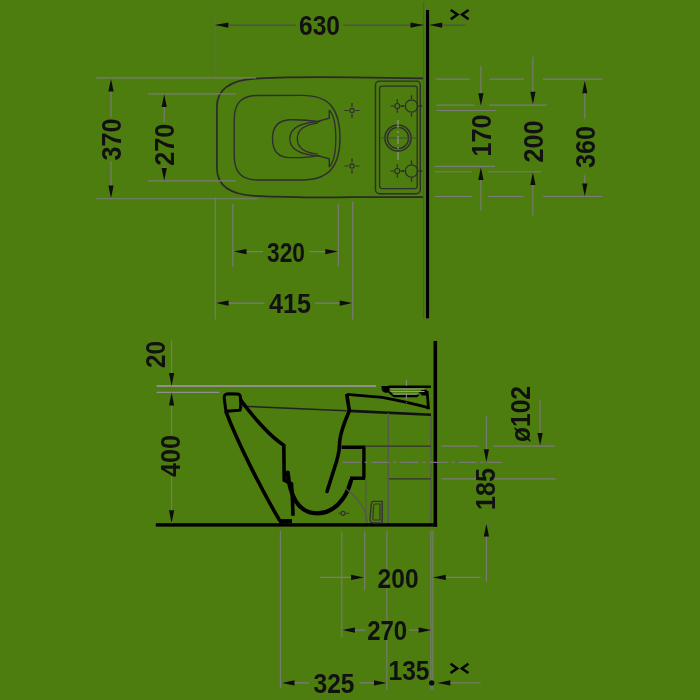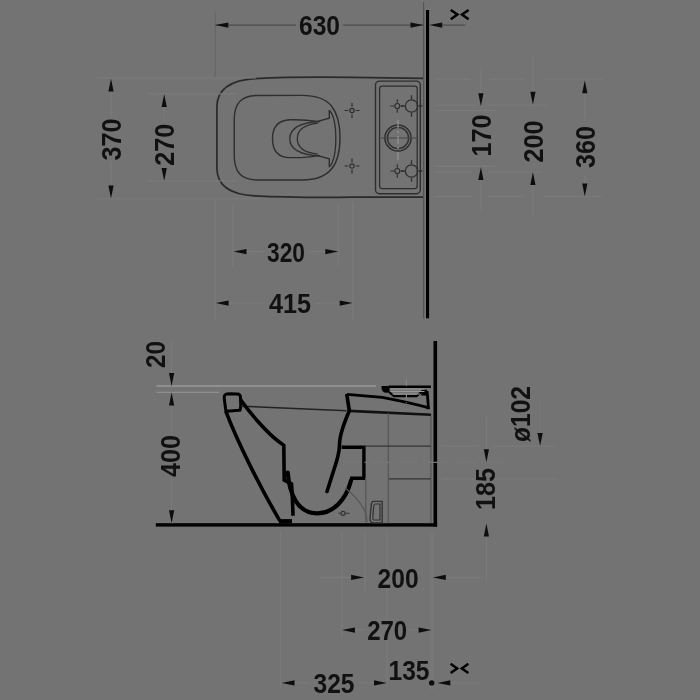--- a/index.html
+++ b/index.html
@@ -1,16 +1,16 @@
 <!DOCTYPE html>
 <html><head>
 <meta charset="utf-8">
 <style>
   html,body{margin:0;padding:0;background:#ffffff;}
-  #page{width:700px;height:700px;position:relative;background:#737373;overflow:hidden;}
+  #page{width:700px;height:700px;position:relative;background:#4d7c0f;overflow:hidden;}
   svg{position:absolute;left:0;top:0;}
   text{font-family:"Liberation Sans",sans-serif;font-weight:bold;fill:#111;}
 </style>
 </head>
 <body>
 <div id="page">
 <svg width="700" height="700" viewBox="0 0 700 700">
 
 <path d="M 423.8,78.3 L 352,77.4 C 318,76.9 285,77.2 255,78.6 C 233,80 216.9,88 216.9,107 L 216.9,168 C 216.9,187.5 233,194.8 255,195.9 C 285,197.4 318,197.6 352,197.2 L 423.8,197.2" fill="none" stroke="#2a2a2a" stroke-width="1.7"></path>
 

